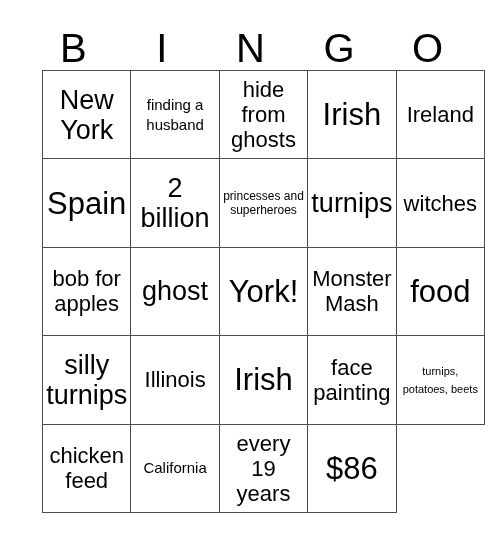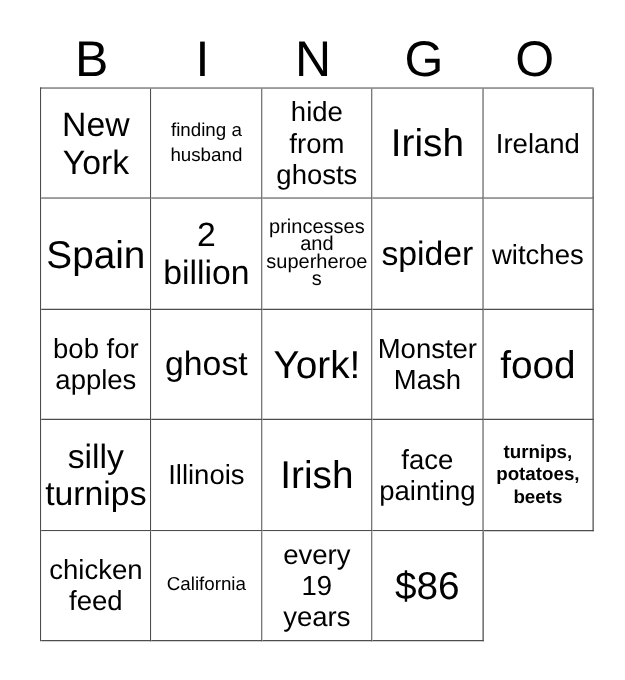--- a/index.html
+++ b/index.html
@@ -40,21 +40,21 @@
     line-height: 44px;
     font-weight: 400;
     letter-spacing: 0px;
     color: #000000;
     user-select: none;
   }
 
   
   #grid {
     position: absolute;
-    left: 32px;
+    left: 42px;
     top: 70px;
     width: 443px;
     height: 443px;
     box-sizing: border-box;
     border-top: 1px solid #4d4d4d;
     border-left: 1px solid #4d4d4d;
     display: grid;
     grid-template-columns: repeat(5, 1fr);
     grid-template-rows: repeat(5, 1fr);
     background: #ffffff;
@@ -80,22 +80,22 @@
     color: #000000;
     white-space: pre-line;
     word-break: break-word;
   }
 
   
   .fs-xl  { font-size: 31px; line-height: 33px; }
   .fs-lg  { font-size: 27px; line-height: 30px; }
   .fs-md  { font-size: 22px; line-height: 25px; }
   .fs-sm  { font-size: 15px; line-height: 20px; }
-  .fs-xs  { font-size: 15px; line-height: 18px; font-weight: bold; }
-  .fs-xxs { font-size: 16px; line-height: 14px; }
+  .fs-xs  { font-size: 11px; line-height: 18px; }
+  .fs-xxs { font-size: 12px; line-height: 14px; }
 </style>
 </head>
 <body>
 
 <div id="card">
 
   <div id="header-row">
     <div class="header-letter">B</div>
     <div class="header-letter">I</div>
     <div class="header-letter">N</div>
@@ -122,21 +122,21 @@
       <div class="cell">
         <span class="cell-text fs-xl">Spain</span>
       </div>
       <div class="cell">
         <span class="cell-text fs-lg">2 billion</span>
       </div>
       <div class="cell">
         <span class="cell-text fs-xxs">princesses and superheroes</span>
       </div>
       <div class="cell">
-        <span class="cell-text fs-lg">spider</span>
+        <span class="cell-text fs-lg">turnips</span>
       </div>
       <div class="cell">
         <span class="cell-text fs-md">witches</span>
       </div>
       <div class="cell">
         <span class="cell-text fs-md">bob for apples</span>
       </div>
       <div class="cell">
         <span class="cell-text fs-lg">ghost</span>
       </div>

